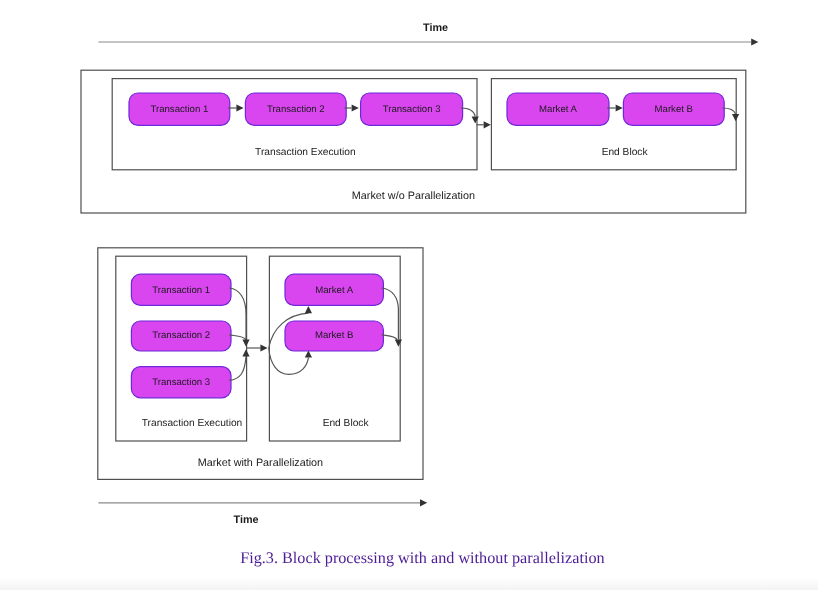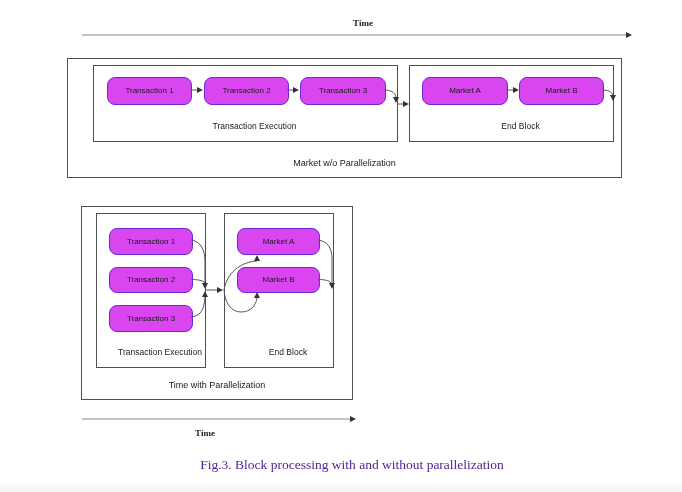--- a/index.html
+++ b/index.html
@@ -1,18 +1,18 @@
 <!DOCTYPE html>
 <html><head>
 <meta charset="utf-8">
 <style>
   html,body{margin:0;padding:0;background:#ffffff;}
   body{width:682px;height:492px;position:relative;overflow:hidden;
        font-family:"Liberation Sans", sans-serif;color:#141414;}
-  .abs{position:absolute;font-family:Liberation Serif, serif;}
+  .abs{position:absolute;}
   .node{position:absolute;border:1px solid #6d28d9;border-radius:8px;
         background:#d946ef;display:flex;align-items:center;justify-content:center;
         font-size:8px;line-height:1;color:#1a1a1a;white-space:nowrap;}
   .group{position:absolute;border:1px solid #4f4f4f;background:transparent;}
   .outer{position:absolute;border:1.5px solid #4f4f4f;background:transparent;}
   .group-label{position:absolute;left:18px;right:0;bottom:10px;text-align:center;
                font-size:8.5px;color:#1a1a1a;}
   .block-label{position:absolute;left:0;right:0;bottom:9px;text-align:center;
                font-size:9px;color:#1a1a1a;}
   .time-label{position:absolute;font-size:9px;font-weight:bold;color:#1a1a1a;
@@ -43,21 +43,21 @@
   <div class="group-label">End Block</div>
 </div>
 
 <div class="node" style="left:107px;top:77px;width:83px;height:26px;">Transaction 1</div>
 <div class="node" style="left:204px;top:77px;width:83px;height:26px;">Transaction 2</div>
 <div class="node" style="left:300px;top:77px;width:84px;height:26px;">Transaction 3</div>
 <div class="node" style="left:422px;top:77px;width:84px;height:26px;">Market A</div>
 <div class="node" style="left:519px;top:77px;width:83px;height:26px;">Market B</div>
 
 <div class="outer" style="left:81px;top:206px;width:270px;height:192px;">
-  <div class="block-label">Time with Parallelization</div>
+  <div class="block-label">Market with Parallelization</div>
 </div>
 
 <div class="group" style="left:96px;top:213px;width:108px;height:153px;">
   <div class="group-label">Transaction Execution</div>
 </div>
 
 <div class="group" style="left:224px;top:213px;width:108px;height:153px;">
   <div class="group-label">End Block</div>
 </div>
 

